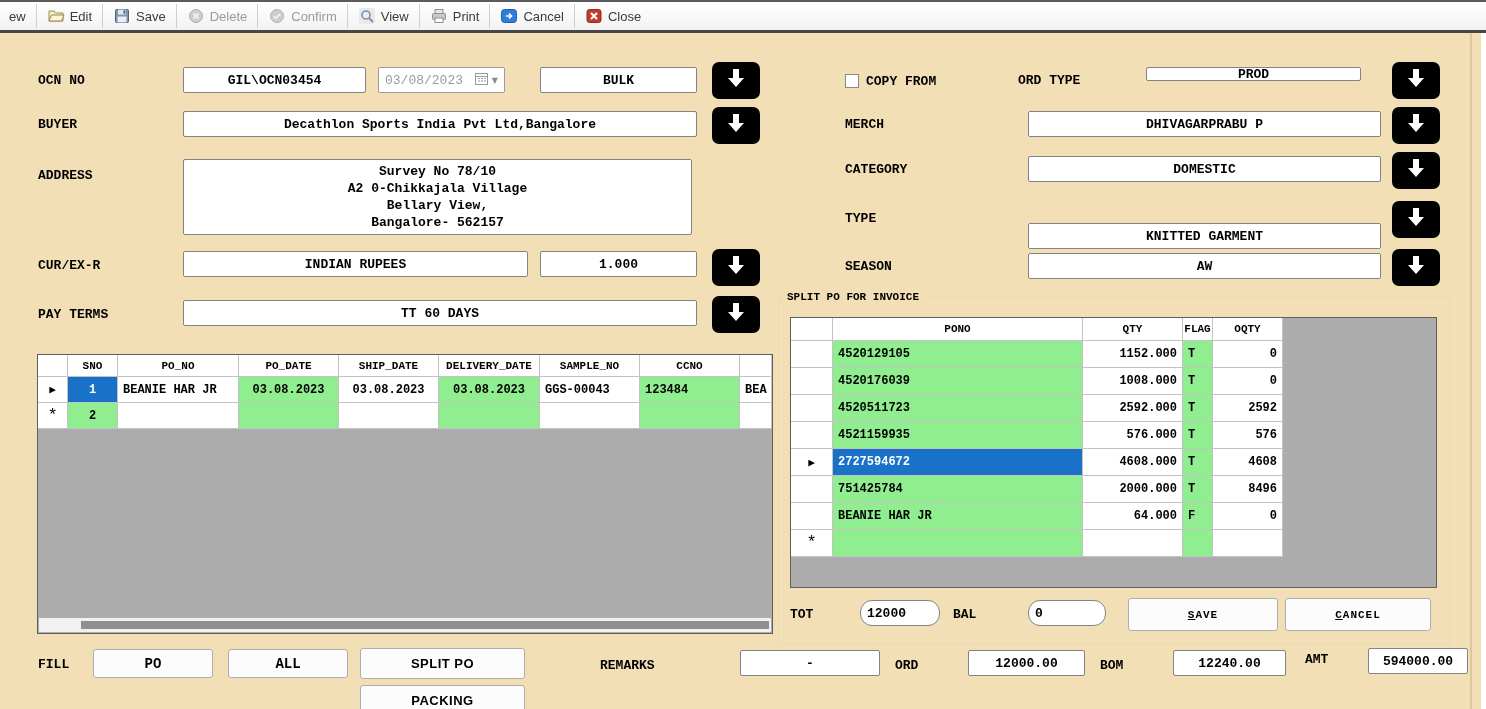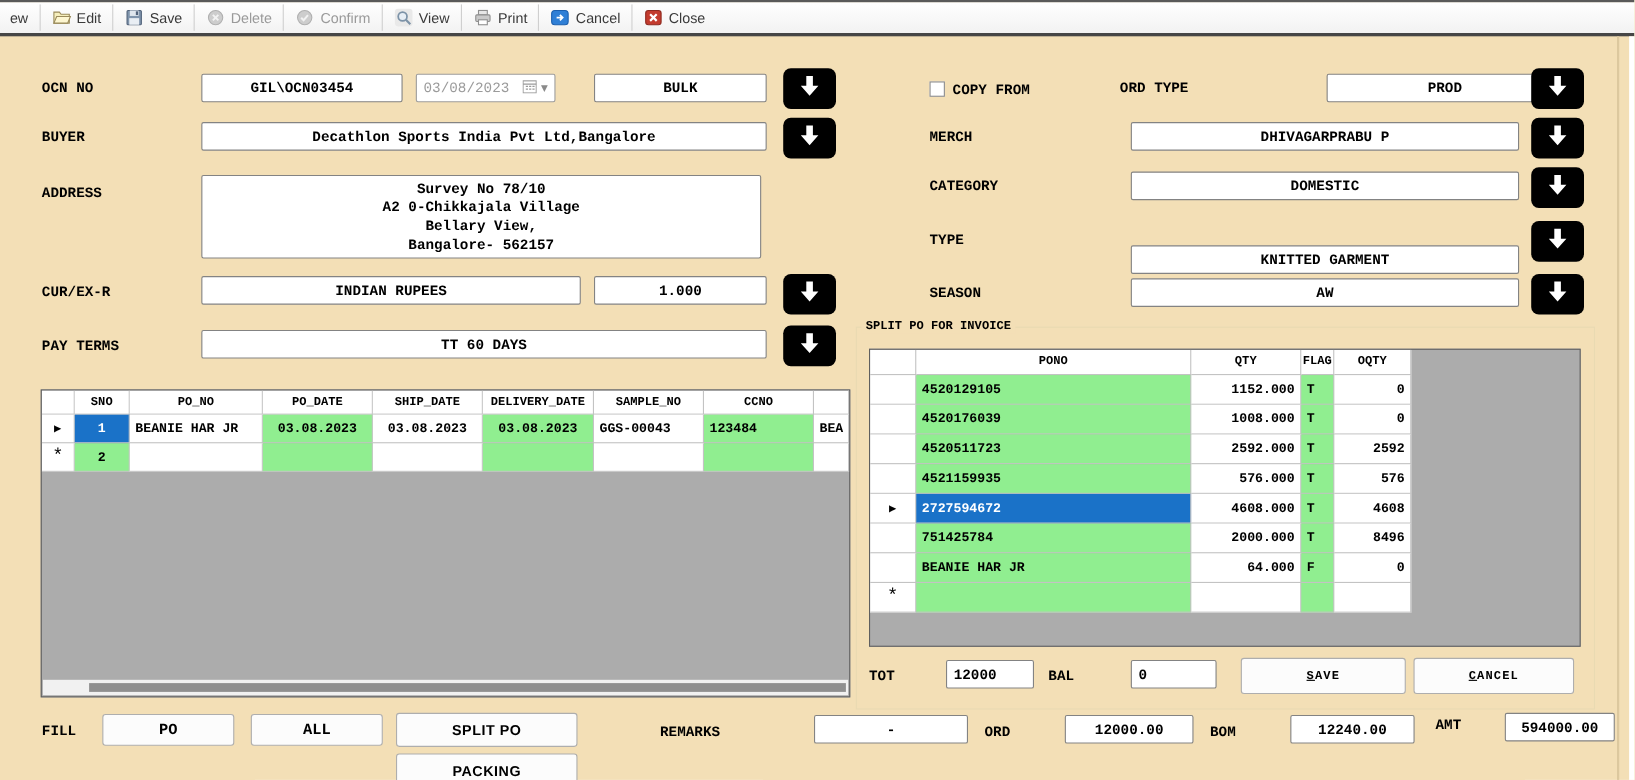--- a/index.html
+++ b/index.html
@@ -11,21 +11,21 @@
     display:flex;align-items:center;font-family:"Liberation Sans",sans-serif;}
   .tb-item{display:flex;align-items:center;gap:5px;padding:16px 9px;height:16px;font-size:13px;color:#3a3a3a;cursor:default;}
   .tb-item.disabled{color:#9a9a9a;}
   .tb-item .ticon{display:flex;align-items:center;}
   .tb-sep{width:1px;height:24px;background:#cfcfcf;margin:0 1px;}
   
   .lbl{position:absolute;font:bold 13px "Liberation Mono",monospace;color:#000;white-space:nowrap;}
   .tb{position:absolute;background:#fff;border:1px solid #838383;border-radius:2px;box-sizing:border-box;
       font:bold 13px "Liberation Mono",monospace;color:#000;display:flex;align-items:center;justify-content:center;
       white-space:nowrap;overflow:hidden;}
-  .tb.leftal{justify-content:flex-start;padding-left:6px;}
+  .tb.leftal{justify-content:flex-start;padding-left:6px;border-radius:12px;}
   .tb.multi{flex-direction:column;justify-content:center;line-height:17px;}
   .arrowbtn{position:absolute;width:48px;height:37px;background:#000;border-radius:7px;
       display:flex;align-items:center;justify-content:center;cursor:pointer;}
   .datebox{position:absolute;background:#fff;border:1px solid #9d9d9d;border-radius:2px;box-sizing:border-box;
       display:flex;align-items:center;padding:0 6px;gap:4px;font:13px "Liberation Mono",monospace;color:#9b9b9b;}
   .datebox .dtext{flex:1;text-align:left;}
   .caret{font-size:8px;color:#8a8a8a;font-family:"DejaVu Sans",sans-serif;}
   .cb{position:absolute;width:14px;height:14px;background:#fff;border:1px solid #8a8a8a;box-sizing:border-box;}
   .btn{position:absolute;background:#fcfcfc;border:1px solid #aeaeae;border-radius:3px;box-sizing:border-box;
       display:flex;align-items:center;justify-content:center;color:#000;cursor:pointer;}
@@ -201,21 +201,21 @@
   <div class="arrowbtn" style="left:712px;top:296px">
     <span><svg width="24" height="22" viewBox="0 0 24 22">
           <path d="M9 2h6v9h5l-8 9-8-9h5z" fill="#fff"></path>
         </svg></span>
   </div>
 
   <div class="cb" style="left:845px;top:74px"></div>
   <div class="lbl" style="left:866px;top:74px">COPY FROM</div>
 
   <div class="lbl" style="left:1018px;top:73px">ORD TYPE</div>
-  <div class="tb" style="left:1206px;top:67px;width:215px;height:26px">PROD</div>
+  <div class="tb" style="left:1146px;top:67px;width:215px;height:14px">PROD</div>
   <div class="arrowbtn" style="left:1392px;top:62px">
     <span><svg width="24" height="22" viewBox="0 0 24 22">
           <path d="M9 2h6v9h5l-8 9-8-9h5z" fill="#fff"></path>
         </svg></span>
   </div>
 
   <div class="lbl" style="left:845px;top:117px">MERCH</div>
   <div class="tb" style="left:1028px;top:111px;width:353px;height:26px">DHIVAGARPRABU P</div>
   <div class="arrowbtn" style="left:1392px;top:107px">
     <span><svg width="24" height="22" viewBox="0 0 24 22">

